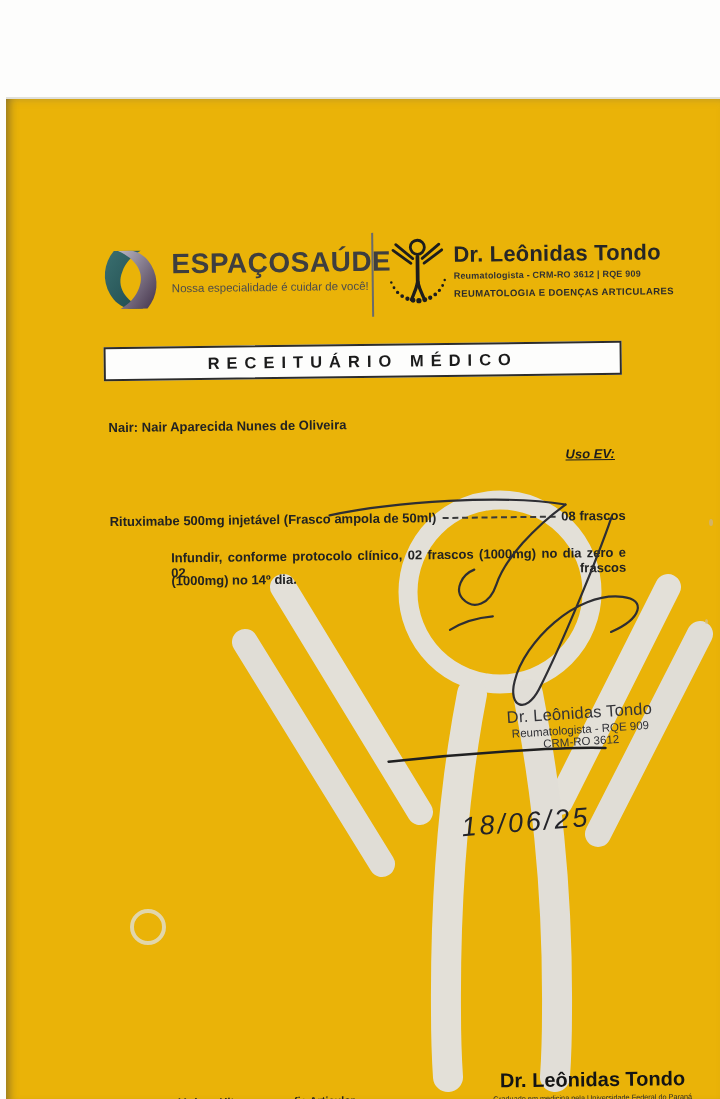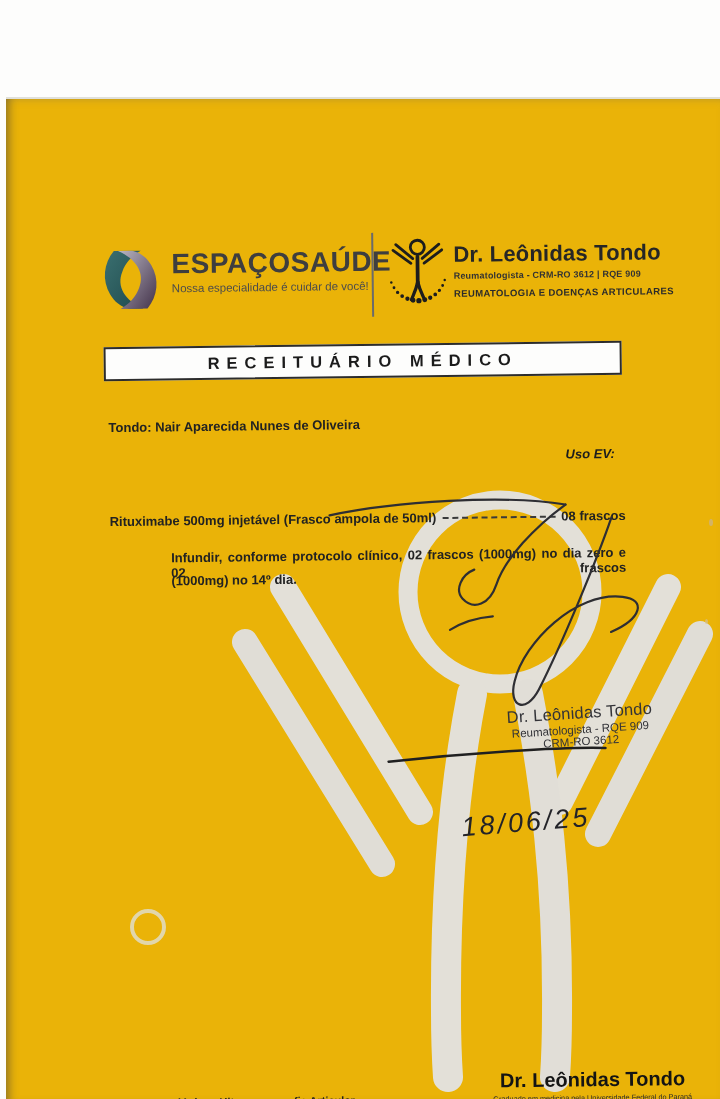--- a/index.html
+++ b/index.html
@@ -39,21 +39,21 @@
 
   
   .title-box {
     left:100px; top:245px; width:518px; height:34px;
     border:2px solid #2c2c2c; background:#fdfdfc;
     display:flex; align-items:center; justify-content:center;
   }
   .title-text { font-size:16.5px; font-weight:700; letter-spacing:7px; color:#1b1b1b; }
 
   .body-text { font-size:13px; font-weight:700; color:#222; }
-  .uso { font-size:13px; font-weight:700; font-style:italic; color:#1d1d1d; }
+  .uso { font-size:13px; font-weight:700; font-style:italic; text-decoration:underline; color:#1d1d1d; }
 
   .rx-row { left:104px; top:412px; width:516px; display:flex; align-items:baseline; }
   .rx-fill { flex:1; border-top:2px dashed #3a3a3a; margin:0 6px; transform:translateY(-3px); }
   .rx-instructions1 { left:165px; top:449px; width:455px; text-align:justify; text-align-last:justify; }
   .rx-instructions2 { left:165px; top:472px; width:455px; }
 
   
   .stamp {
     left:468px; top:607px; width:208px; text-align:center;
     transform:rotate(-3deg); color:#333338; z-index:3;
@@ -156,21 +156,21 @@
         <div class="doc-cred">Reumatologista - CRM-RO 3612  |  RQE 909</div>
         <div class="doc-spec">REUMATOLOGIA E DOENÇAS ARTICULARES</div>
       </div>
     </div>
 
     <div class="abs title-box">
       <span class="title-text">RECEITUÁRIO  MÉDICO</span>
     </div>
 
     <div class="abs body-text" style="left:104px; top:318px;">
-      <span>Tondo:</span>
+      <span>Nair:</span>
       <span>Nair Aparecida Nunes de Oliveira</span>
     </div>
 
     <div class="abs uso" style="left:530px; top:350px; width:80px; text-align:right;">Uso EV:</div>
 
     <div class="abs rx-row">
       <span class="body-text">Rituximabe 500mg injetável (Frasco ampola de 50ml)</span>
       <span class="rx-fill"></span>
       <span class="body-text">08 frascos</span>
     </div>

